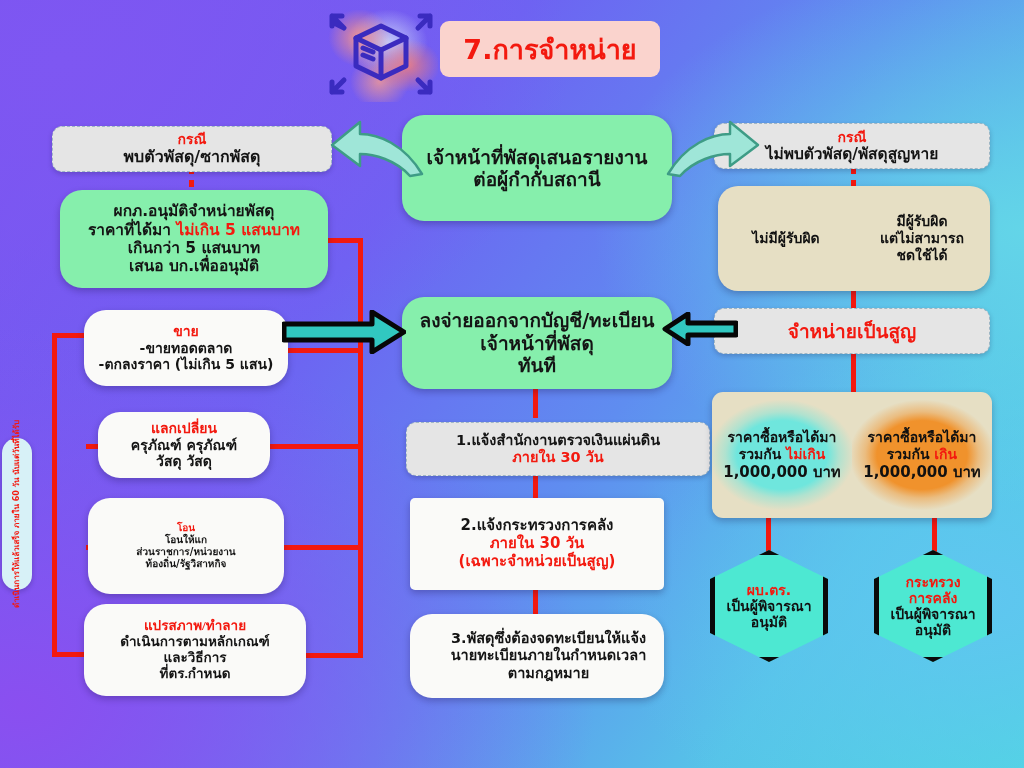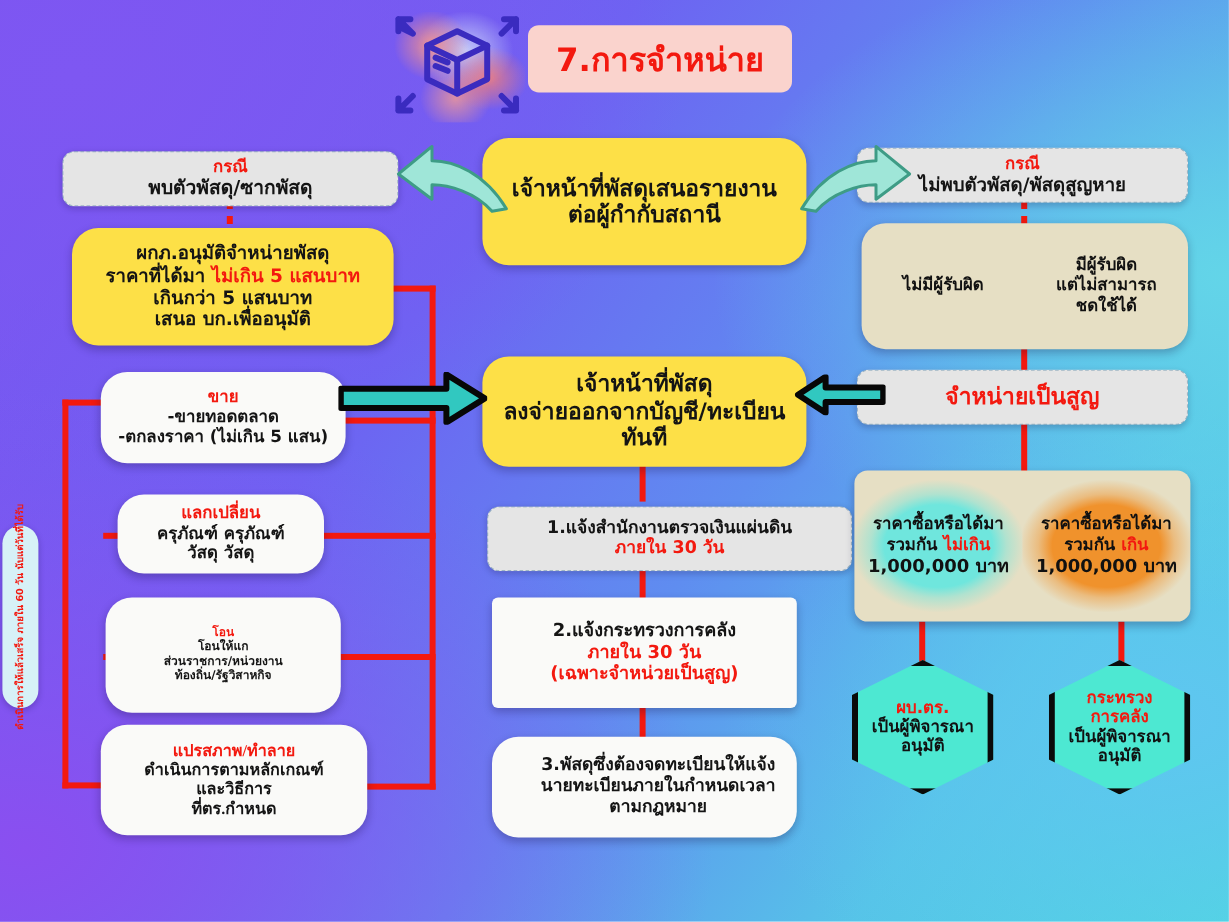--- a/index.html
+++ b/index.html
@@ -25,21 +25,21 @@
     background:#fafaf8;
     box-shadow:0 3px 7px rgba(20,10,60,.28);
     line-height:1.18;
     color:#141414;
     font-weight:bold;
     padding:6px 8px;
     z-index:6;
   }
   .node .inner{width:100%;}
   .red{ color:#f3190f; }
-  .cream{ background:#fde047; }
+  .cream{ background:#86efac; }
   .tan{ background:#e6dfc4; }
   .ghost{
     background:#e5e5e5;
     border:1px dashed #9fb6c4;
     border-radius:10px;
     box-shadow:0 2px 5px rgba(20,10,60,.22);
   }
 
   
   #header-title{
@@ -176,22 +176,22 @@
 
 <div class="node cream" style="left:402px; top:115px; width:270px; height:106px; border-radius:22px; font-size:19px;">
   <div class="inner">
     <div>เจ้าหน้าที่พัสดุเสนอรายงาน</div>
     <div>ต่อผู้กำกับสถานี</div>
   </div>
 </div>
 
 <div class="node cream" style="left:402px; top:297px; width:270px; height:92px; border-radius:22px; font-size:19px;">
   <div class="inner">
+    <div>ลงจ่ายออกจากบัญชี/ทะเบียน</div>
     <div>เจ้าหน้าที่พัสดุ</div>
-    <div>ลงจ่ายออกจากบัญชี/ทะเบียน</div>
     <div>ทันที</div>
   </div>
 </div>
 
 <div class="node ghost" style="left:406px; top:422px; width:304px; height:54px; font-size:14.5px;">
   <div class="inner">
     <div>1.แจ้งสำนักงานตรวจเงินแผ่นดิน</div>
     <div class="red">ภายใน 30 วัน</div>
   </div>
 </div>

